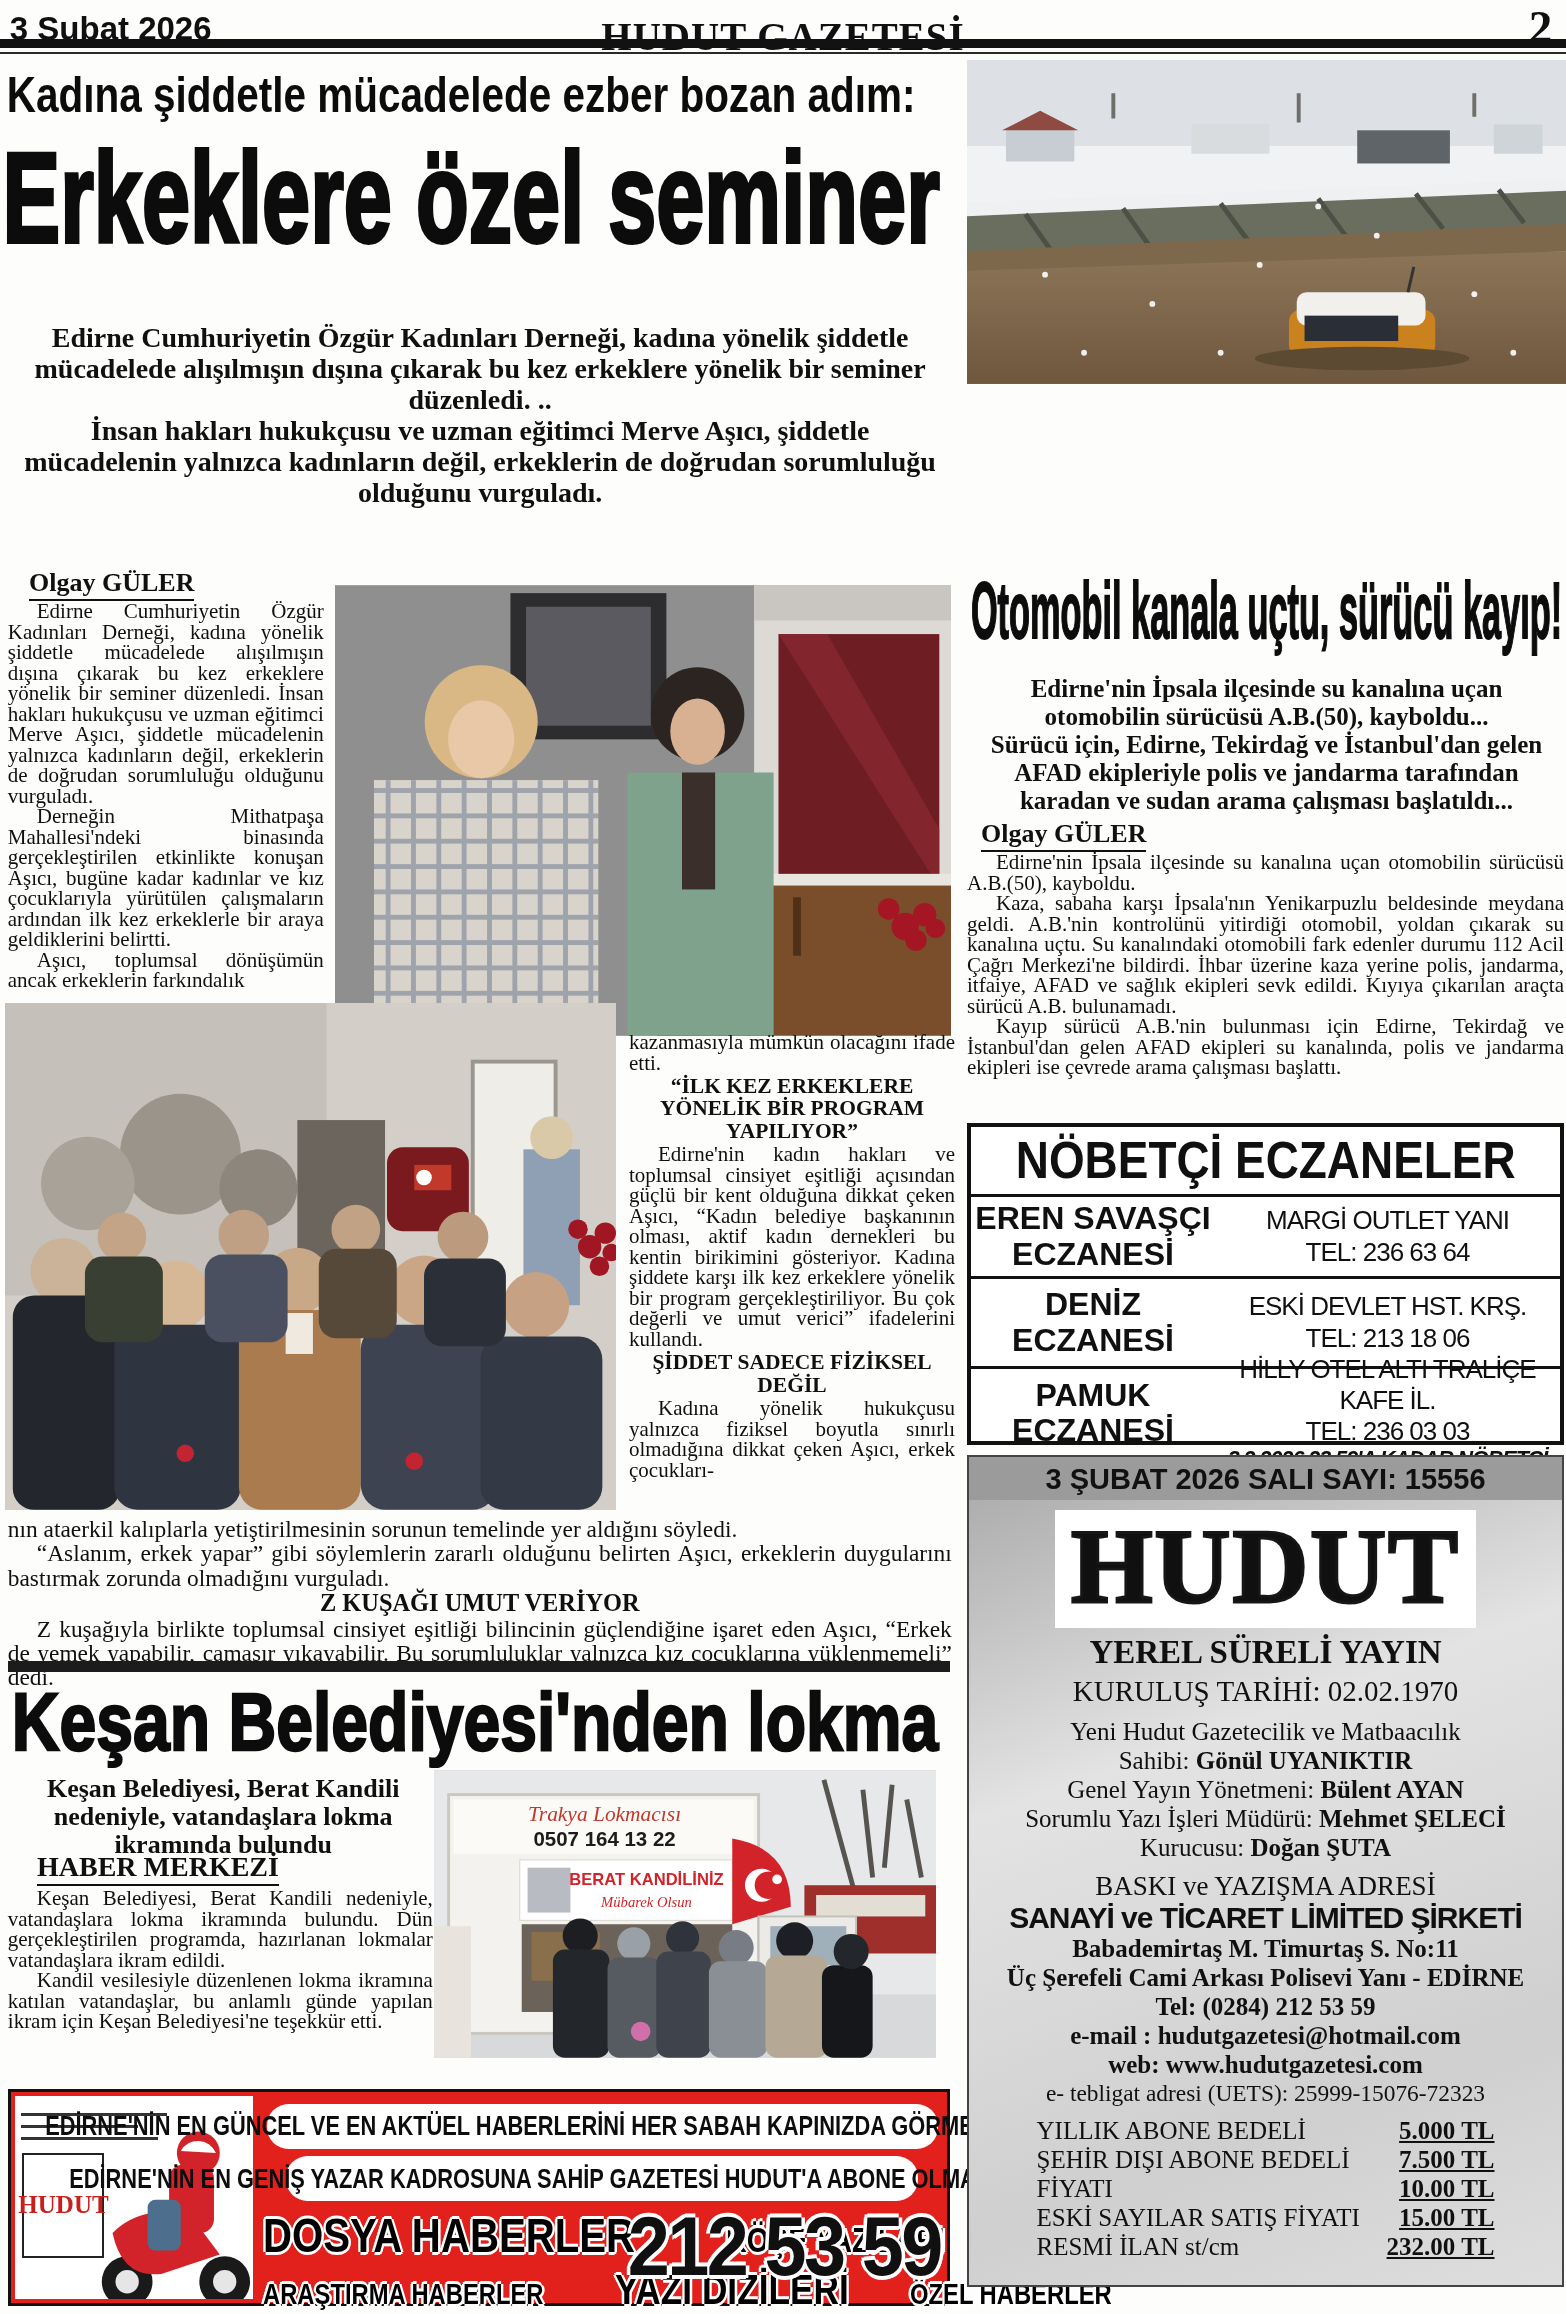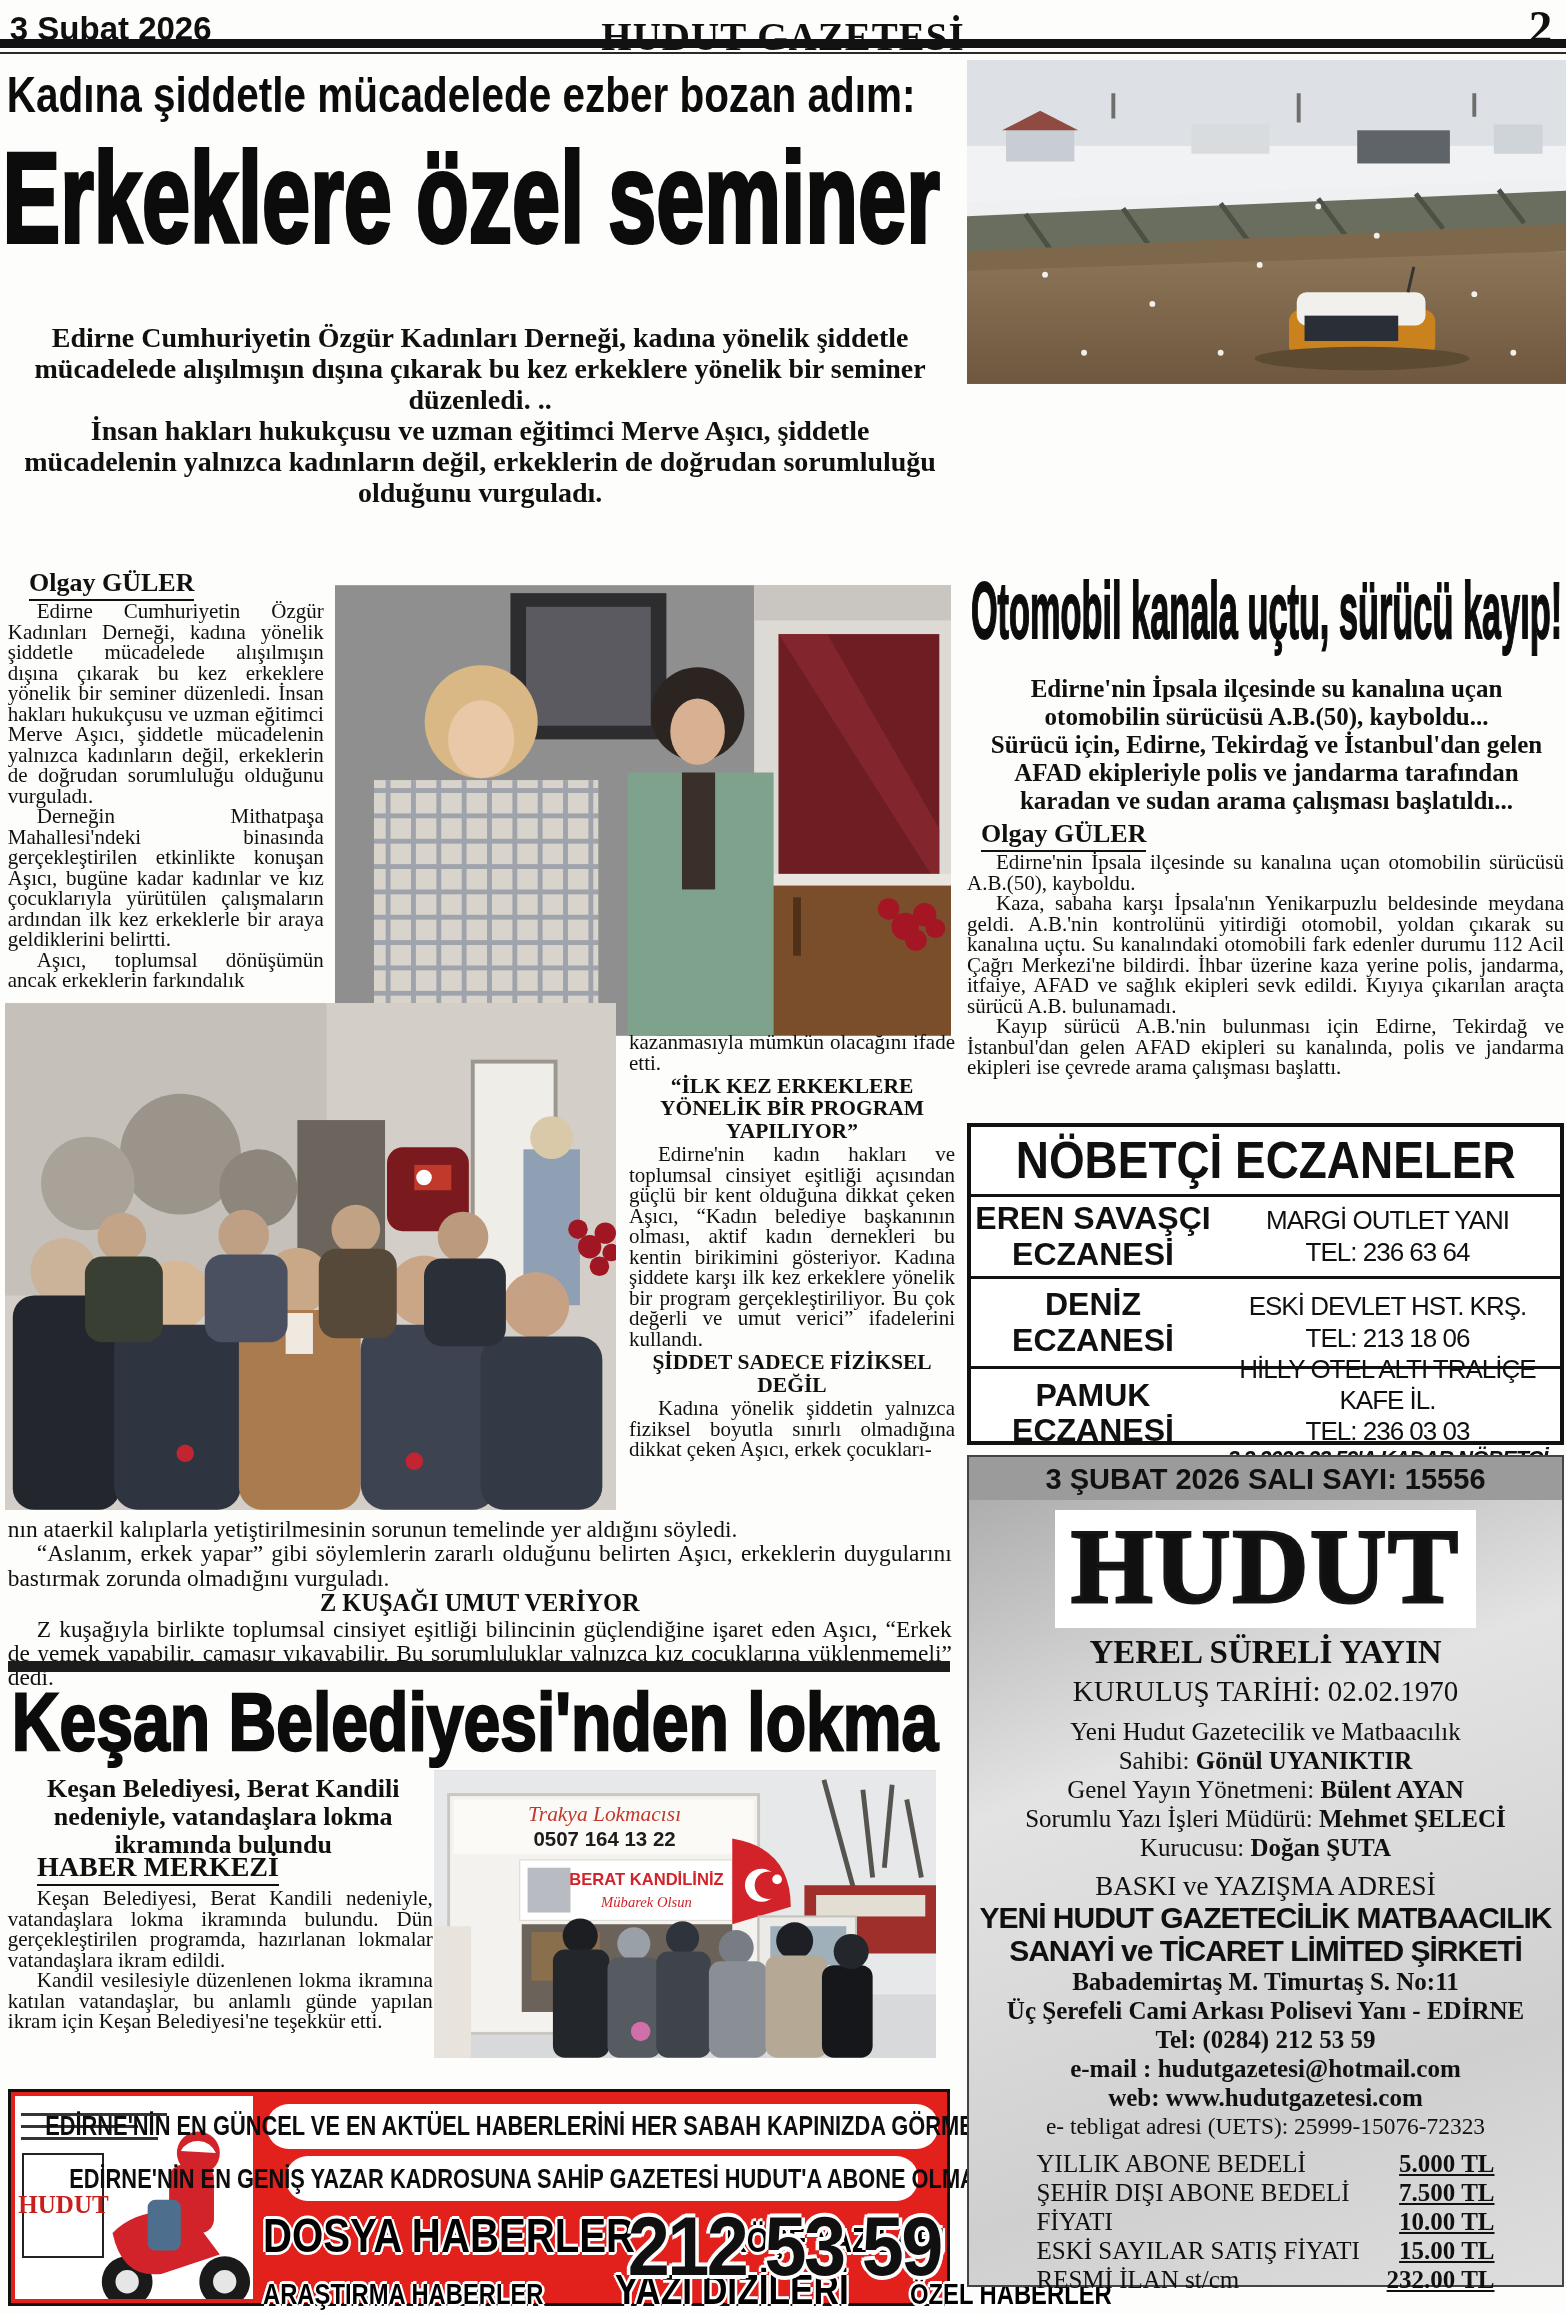--- a/index.html
+++ b/index.html
@@ -192,21 +192,21 @@
           <circle cx="420" cy="470" r="9" fill="#c22531"></circle>
       </g>
     </svg>
   </div>
 
   <div class="abs bodytext" style="left:629px; top:1032px; width:326px;">
     <p>kazanmasıyla mümkün olacağını ifade etti.</p>
     <div class="subhead">“İLK KEZ ERKEKLERE YÖNELİK BİR PROGRAM YAPILIYOR”</div>
     <p class="ind">Edirne'nin kadın hakları ve toplumsal cinsiyet eşitliği açısından güçlü bir kent olduğuna dikkat çeken Aşıcı, “Kadın belediye başkanının olması, aktif kadın dernekleri bu kentin birikimini gösteriyor. Kadına şiddete karşı ilk kez erkeklere yönelik bir program gerçekleştiriliyor. Bu çok değerli ve umut verici” ifadelerini kullandı.</p>
     <div class="subhead">ŞİDDET SADECE FİZİKSEL DEĞİL</div>
-    <p class="ind">Kadına yönelik şiddetin yalnızca fiziksel boyutla sınırlı olmadığına dikkat çeken Aşıcı, erkek çocukları-</p>
+    <p class="ind">Kadına yönelik hukukçusu yalnızca fiziksel boyutla sınırlı olmadığına dikkat çeken Aşıcı, erkek çocukları-</p>
   </div>
 
   <div class="abs bodytext" style="left:7.8px; top:1517px; width:944px; font-size:23.4px; line-height:24.4px;">
     <p>nın ataerkil kalıplarla yetiştirilmesinin sorunun temelinde yer aldığını söyledi.</p>
     <p class="ind">“Aslanım, erkek yapar” gibi söylemlerin zararlı olduğunu belirten Aşıcı, erkeklerin duygularını bastırmak zorunda olmadığını vurguladı.</p>
     <div class="subhead" style="font-size:24.4px;">Z KUŞAĞI UMUT VERİYOR</div>
     <p class="ind">Z kuşağıyla birlikte toplumsal cinsiyet eşitliği bilincinin güçlendiğine işaret eden Aşıcı, “Erkek de yemek yapabilir, çamaşır yıkayabilir. Bu sorumluluklar yalnızca kız çocuklarına yüklenmemeli” dedi.</p>
   </div>
 
   <div class="abs thick-divider"></div>
@@ -406,21 +406,20 @@
     <div class="mast-pub">YEREL SÜRELİ YAYIN</div>
     <div class="mast-founded">KURULUŞ TARİHİ: 02.02.1970</div>
     <div class="sp"></div>
     <div class="mast-line">Yeni Hudut Gazetecilik ve Matbaacılık</div>
     <div class="mast-line"><span>Sahibi: </span><b>Gönül UYANIKTIR</b></div>
     <div class="mast-line"><span>Genel Yayın Yönetmeni: </span><b>Bülent AYAN</b></div>
     <div class="mast-line"><span>Sorumlu Yazı İşleri Müdürü: </span><b>Mehmet ŞELECİ</b></div>
     <div class="mast-line"><span>Kurucusu: </span><b>Doğan ŞUTA</b></div>
     <div class="sp"></div>
     <div class="mast-line" style="font-size:27px;">BASKI ve YAZIŞMA ADRESİ</div>
-    <div class="mast-printco">YENİ HUDUT GAZETECİLİK MATBAACILIK</div>
     <div class="mast-printco">SANAYİ ve TİCARET LİMİTED ŞİRKETİ</div>
     <div class="mast-line mast-addr">Babademirtaş M. Timurtaş S. No:11</div>
     <div class="mast-line mast-addr">Üç Şerefeli Cami Arkası Polisevi Yanı - EDİRNE</div>
     <div class="mast-line mast-addr">Tel: (0284) 212 53 59</div>
     <div class="mast-line mast-addr">e-mail : hudutgazetesi@hotmail.com</div>
     <div class="mast-line mast-addr">web: www.hudutgazetesi.com</div>
     <div class="mast-line" style="font-size:23.4px;">e- tebligat adresi (UETS): 25999-15076-72323</div>
     <div class="prices">
       <div class="price-row">
           <span class="pl">YILLIK ABONE BEDELİ</span>

